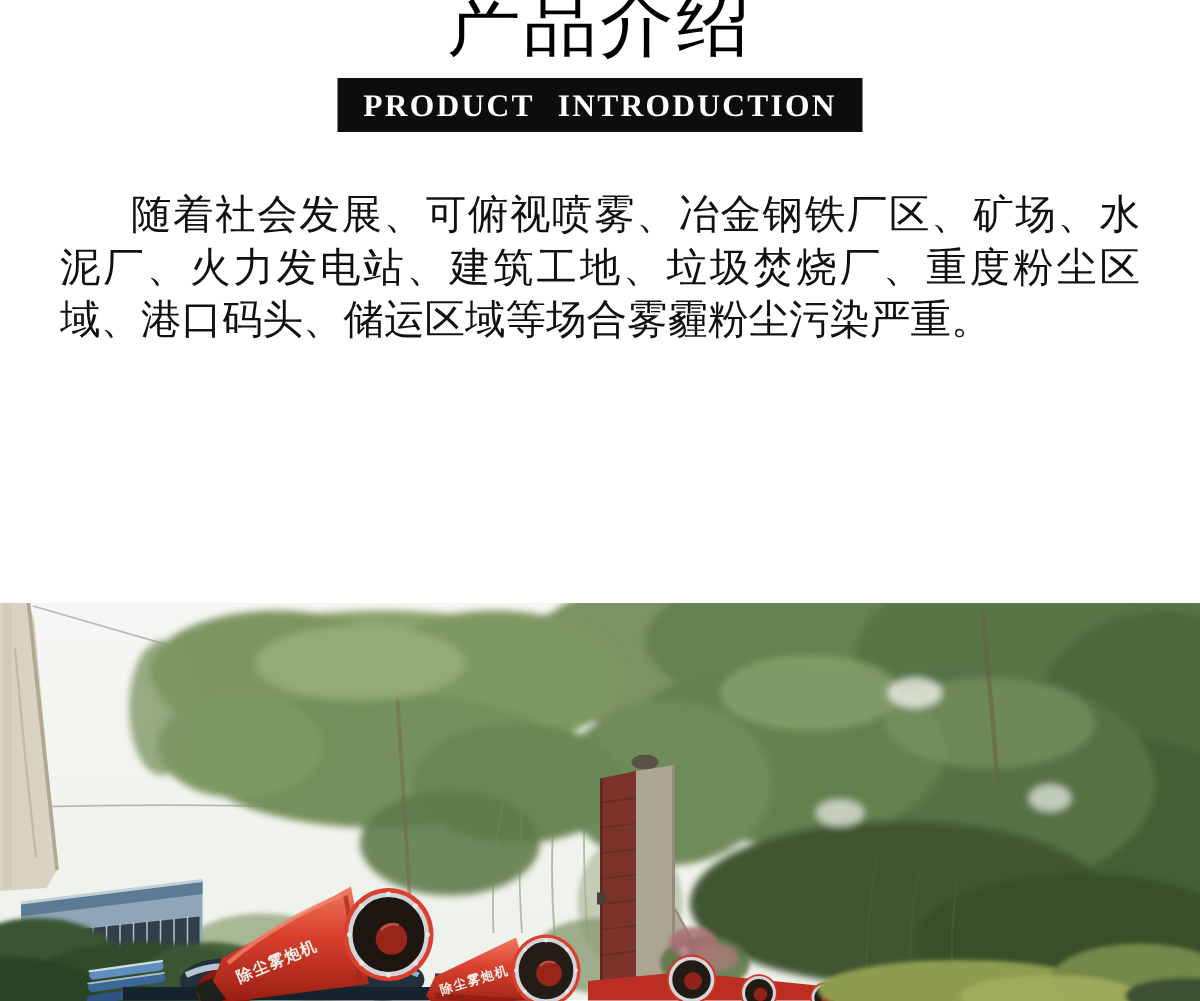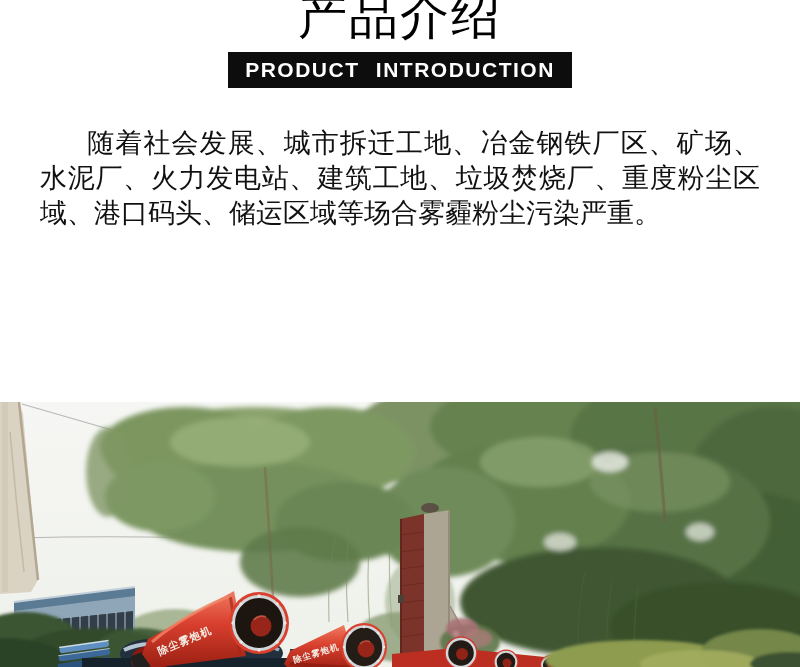--- a/index.html
+++ b/index.html
@@ -1,21 +1,21 @@
 <!DOCTYPE html>
 <html><head>
 <meta charset="utf-8">
 <style>
   html,body{margin:0;padding:0;}
   body{
     width:800px;height:667px;position:relative;overflow:hidden;
     background:#ffffff;
     font-family:"Liberation Sans","DejaVu Sans",sans-serif;
   }
-  .header{width:800px;text-align:center;overflow:hidden;}
+  .header{width:800px;text-align:center;overflow:hidden;font-family:Liberation Serif, serif;}
   .page-title{
     margin:-14px 0 0 0;
     font-size:49px;line-height:60px;font-weight:500;
     color:#000;letter-spacing:2px;
   }
   .subtitle-bar{
     display:inline-block;
     margin-top:6px;
     background:#0d0d0d;color:#ffffff;
     font-size:21px;font-weight:700;
@@ -44,21 +44,21 @@
 <body>
 
 <div class="header">
   <h1 class="page-title">产品介绍</h1>
   <div>
     <span class="subtitle-bar">PRODUCT INTRODUCTION</span>
   </div>
 </div>
 
 <div class="intro">
-  <p>随着社会发展、城市拆迁工地、冶金钢铁厂区、矿场、水泥厂、火力发电站、建筑工地、垃圾焚烧厂、重度粉尘区域、港口码头、储运区域等场合雾霾粉尘污染严重。</p>
+  <p>随着社会发展、可俯视喷雾、冶金钢铁厂区、矿场、水泥厂、火力发电站、建筑工地、垃圾焚烧厂、重度粉尘区域、港口码头、储运区域等场合雾霾粉尘污染严重。</p>
 </div>
 
 <svg class="photo" viewBox="0 0 800 265" xmlns="http://www.w3.org/2000/svg" preserveAspectRatio="none">
   <defs>
     <linearGradient id="barrelGrad" x1="0" y1="0" x2="0" y2="1">
       <stop offset="0" stop-color="#f07a60"></stop>
       <stop offset="0.42" stop-color="#d9402e"></stop>
       <stop offset="1" stop-color="#9a1f12"></stop>
     </linearGradient>
     <linearGradient id="skyGrad" x1="0" y1="0" x2="0" y2="1">

